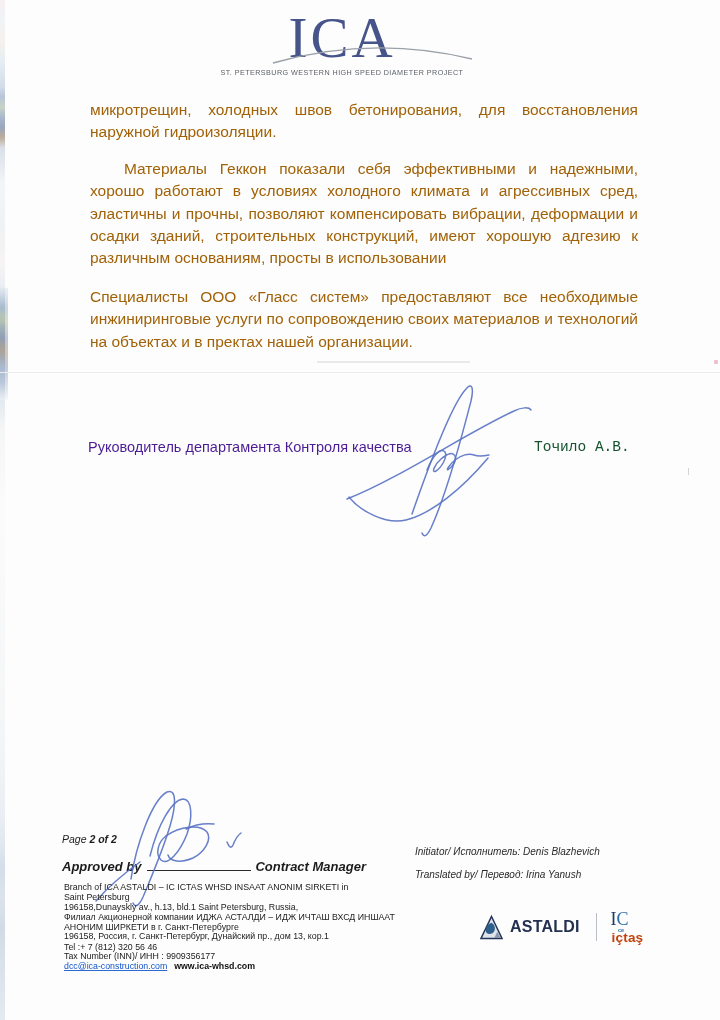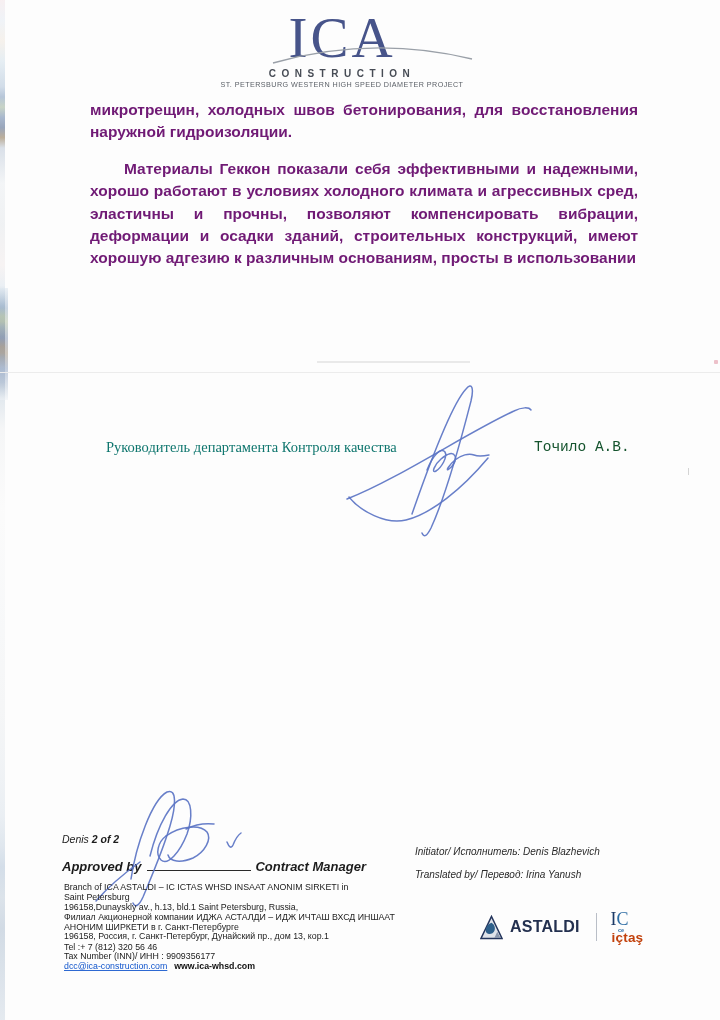--- a/index.html
+++ b/index.html
@@ -39,28 +39,28 @@
     margin-top:1px;font-size:10px;letter-spacing:5.5px;color:#474c55;font-weight:600;
   }
   .logo-tagline{
     margin-top:2px;font-size:10px;color:#5a5f66;letter-spacing:.6px;
     transform:scale(.72);transform-origin:center top;white-space:nowrap;
   }
 
   
   .doc-body{
     position:absolute;left:90px;top:99px;width:548px;
-    color:#701a75;font-size:15.5px;line-height:22.4px;text-align:justify;font-weight:bold;
+    color:#a16207;font-size:15.5px;line-height:22.4px;text-align:justify;
   }
   .doc-body p{margin:0;}
   .doc-body .p2{margin-top:14px;text-indent:34px;}
   .doc-body .p3{margin-top:16px;}
 
   
-  .sig-title{position:absolute;left:106px;top:439px;font-family:Liberation Serif, serif;font-size:14.5px;color:#0f766e;}
+  .sig-title{position:absolute;left:88px;top:439px;font-family:Liberation Sans, sans-serif;font-size:14.5px;color:#4c1d95;}
   .sig-name{position:absolute;left:534px;top:439px;font-family:Liberation Mono, monospace;font-size:14.5px;color:#14532d;}
   .sig-main,.sig-footer{position:absolute;pointer-events:none;}
   .sig-main{left:330px;top:378px;}
   .sig-footer{left:75px;top:778px;}
   .ink{stroke:#5b74c4;fill:none;stroke-width:1.5;stroke-linecap:round;opacity:.92;}
 
   
   .page-info{position:absolute;left:62px;top:833px;font-size:10.5px;font-style:italic;color:#1c1c1c;}
   .page-info .pv{font-weight:700;}
   .approved-row{position:absolute;left:62px;top:859px;font-size:13px;font-style:italic;font-weight:700;color:#1c1c1c;white-space:nowrap;}
@@ -91,44 +91,44 @@
 
 <div class="scan-noise"></div>
 <div class="scan-noise-strong"></div>
 <div class="scan-line"></div>
 <div class="scan-dash"></div>
 <div class="scan-dot-pink"></div>
 <div class="scan-tick"></div>
 
 <div class="logo-wrap">
   <div class="logo-ica">ICA</div>
-  <div class="logo-construction">CONSTRUCTION</div>
   <div class="logo-tagline">ST. PETERSBURG WESTERN HIGH SPEED DIAMETER PROJECT</div>
 </div>
 <svg class="logo-arc" viewBox="0 0 720 110">
   <path d="M273,63 Q 372,35 472,59" stroke="#9aa0a8" stroke-width="1.4" fill="none"></path>
 </svg>
 
 <div class="doc-body">
   <p class="p1">микротрещин, холодных швов бетонирования, для восстановления наружной гидроизоляции.</p>
   <p class="p2">Материалы Геккон показали себя эффективными и надежными, хорошо работают в условиях холодного климата и агрессивных сред, эластичны и прочны, позволяют компенсировать вибрации, деформации и осадки зданий, строительных конструкций, имеют хорошую адгезию к различным основаниям, просты в использовании</p>
+  <p class="p3">Специалисты ООО «Гласс систем» предоставляют все необходимые инжиниринговые  услуги по сопровождению своих материалов и технологий на объектах и в пректах нашей организации.</p>
 </div>
 
 <div class="sig-title">Руководитель департамента Контроля качества</div>
 <div class="sig-name">Точило А.В.</div>
 
 <svg class="sig-main" width="212" height="168" viewBox="330 378 212 168">
   <path class="ink" d="M347,499 C 400,478 468,432 514,411 C 522,407 529,407 531,410"></path>
   <path class="ink" d="M412,514 C 428,468 452,404 466,389 C 472,382 474,388 471,401 C 463,432 448,491 431,528 C 427,536 424,538 422,533"></path>
   <path class="ink" d="M349,497 C 360,511 386,525 406,520 C 431,514 462,489 488,458"></path>
   <path class="ink" d="M427,470 C 433,455 441,447 445,452 C 448,457 441,468 436,471 C 431,474 434,465 441,459 C 448,453 453,452 455,456 C 457,460 453,466 449,469 C 445,472 449,465 455,460 C 461,455 469,453 474,455 C 479,457 484,456 489,455"></path>
 </svg>
 
 <div class="page-info">
-  <span>Denis</span>
+  <span>Page</span>
   <span class="pv">2 of 2</span>
 </div>
 <div class="approved-row">
   <span>Approved by</span><span class="approved-line"></span><span>Contract  Manager</span>
 </div>
 
 <svg class="sig-footer" width="175" height="135" viewBox="75 778 175 135">
   <path class="ink" d="M131,879 C 136,845 152,800 167,792 C 177,788 176,806 170,826 C 162,853 150,880 143,897 C 139,906 135,908 133,903"></path>
   <path class="ink" d="M150,856 C 158,824 172,800 183,799 C 192,799 193,817 187,834 C 180,852 168,866 161,860 C 155,854 158,842 166,836"></path>
   <path class="ink" d="M166,836 C 180,826 200,824 207,832 C 212,839 205,852 193,858 C 181,863 170,862 168,855"></path>

